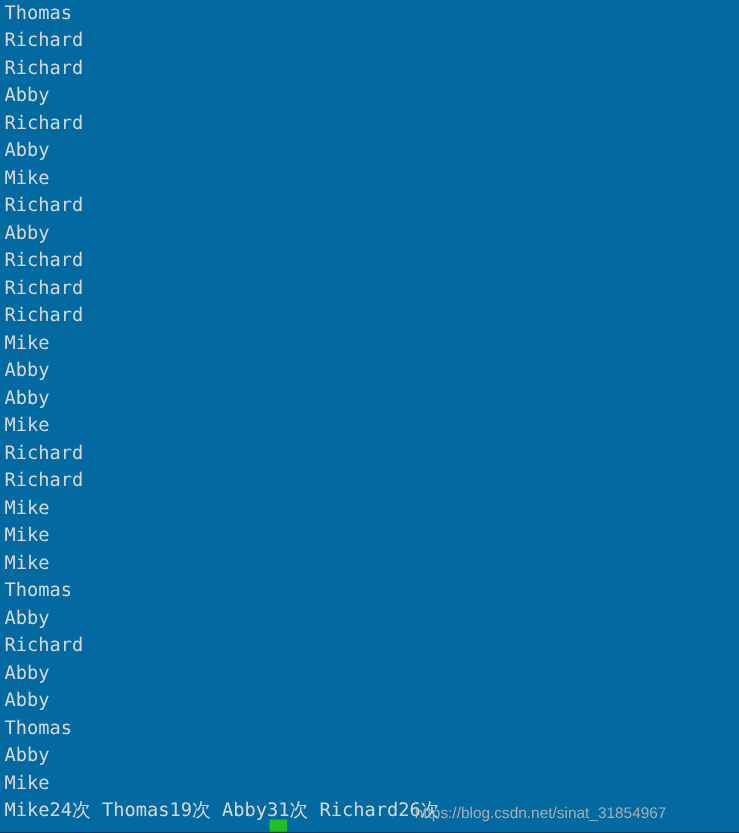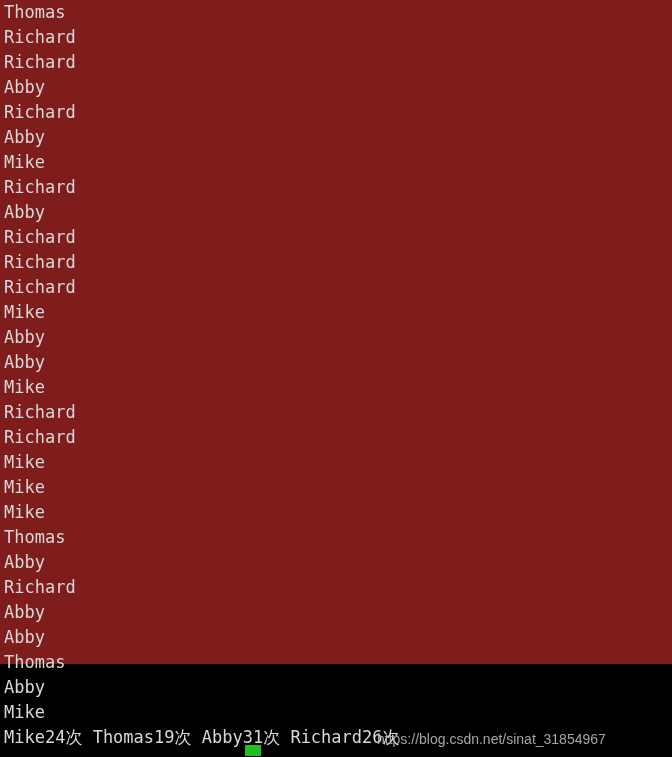--- a/index.html
+++ b/index.html
@@ -13,22 +13,22 @@
     overflow: hidden;
     position: relative;
     font-family: "DejaVu Sans Mono", "Liberation Mono", monospace;
   }
 
   #console {
     position: absolute;
     left: 0;
     top: 0;
     width: 672px;
-    height: 664px;
-    background: #7f1d1d;
+    height: 757px;
+    background: #0369a1;
     padding: 0;
     box-sizing: border-box;
   }
 
   .line {
     font-family: "DejaVu Sans Mono", "Liberation Mono", monospace;
     font-size: 17px;
     line-height: 25px;
     height: 25px;
     color: #d8d8d8;

